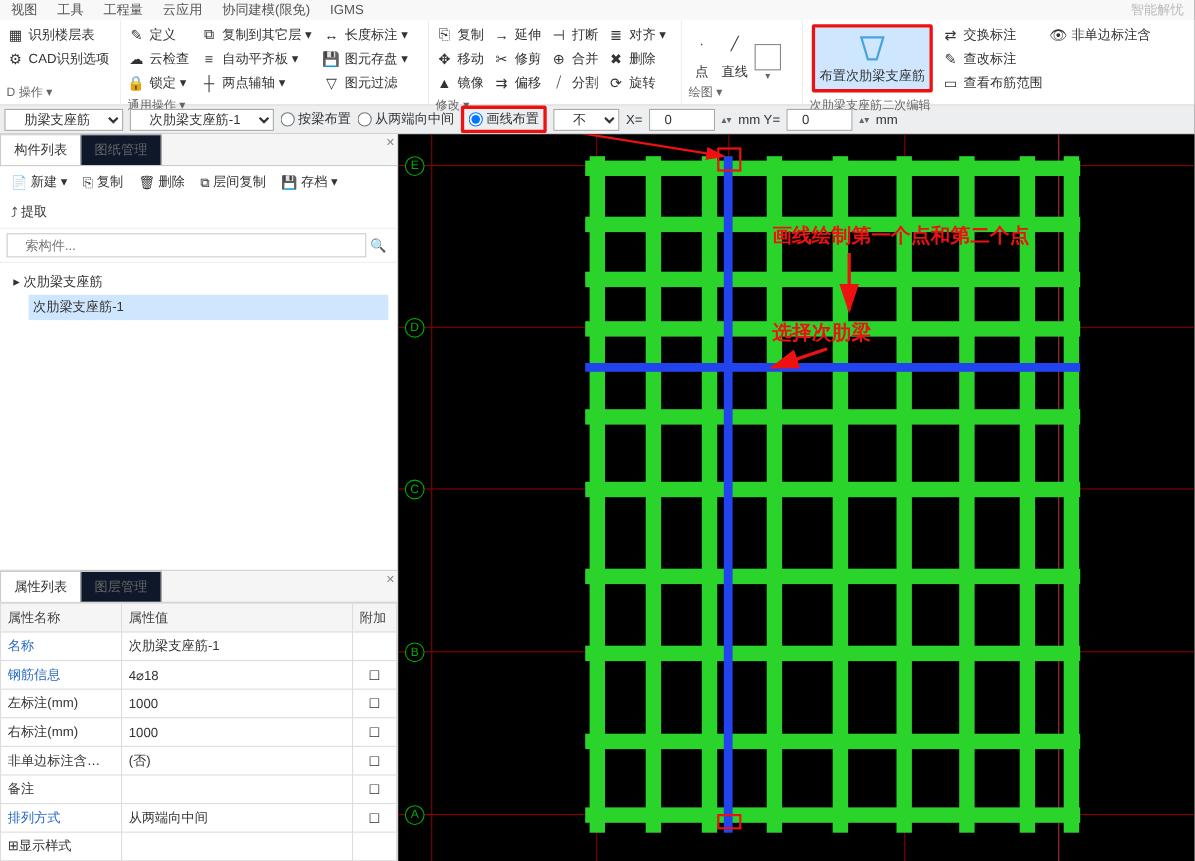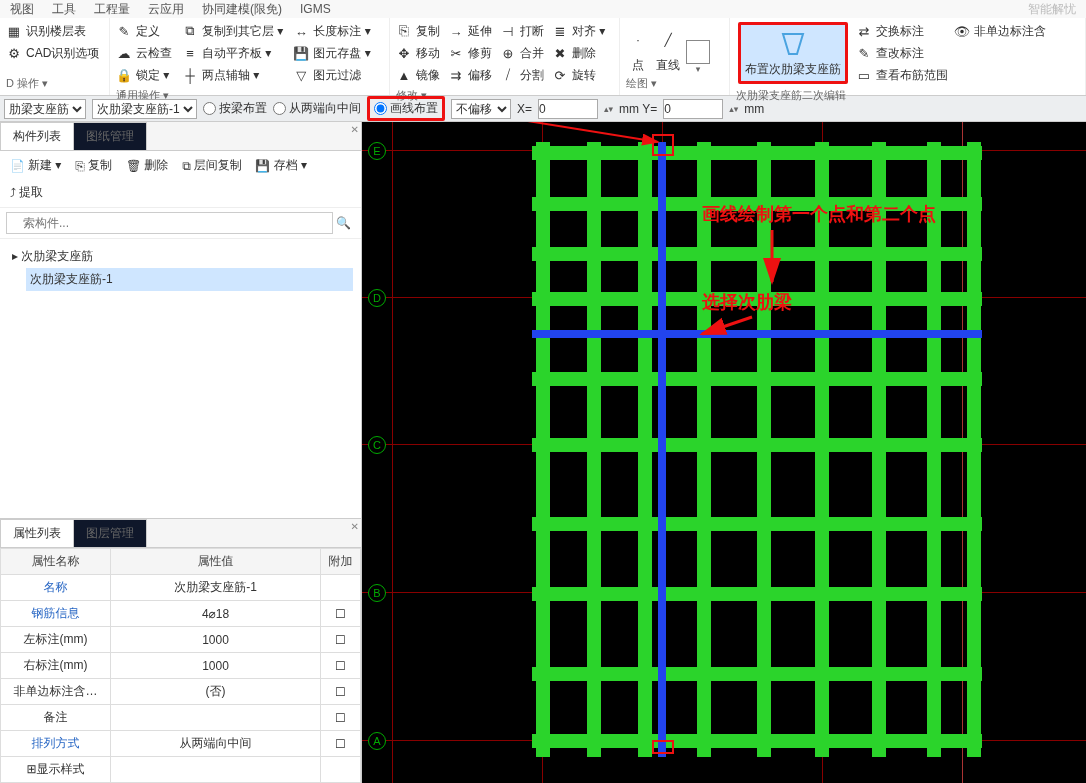--- a/index.html
+++ b/index.html
@@ -8,40 +8,40 @@
 .menubar span{color:#555}
 .ribbon{display:flex;background:#fff;border-bottom:1px solid #ccc;height:78px}
 .ribcol{display:flex;flex-direction:column;padding:2px 6px;border-right:1px solid #eee;justify-content:space-between}
 .ribrow{display:flex;align-items:center;gap:4px;height:22px;white-space:nowrap}
 .ribrow .ico{width:16px;height:16px;display:inline-flex;align-items:center;justify-content:center;font-size:13px}
 .riblabel{color:#666;font-size:11px;padding:2px 0}
 .bigbtn{display:flex;flex-direction:column;align-items:center;justify-content:center;padding:4px 8px;gap:2px;background:#cfe6ff;border:1px solid #7cb8f0;margin:2px}
 .bigicon{width:36px;height:30px;display:flex;align-items:center;justify-content:center}
 .disabled{color:#bbb}
 .optbar{display:flex;align-items:center;height:26px;background:#eceef0;border-bottom:1px solid #ccc;padding:0 4px;gap:6px}
-.optbar select,.optbar input[type=text]{border:1px solid #aaa;height:20px;padding:0 0;background:#fff}
+.optbar select,.optbar input[type=text]{border:1px solid #aaa;height:20px;padding:0 13px;background:#fff}
 .optbar label{display:flex;align-items:center;gap:3px}
 .hlred{border:3px solid #e11;padding:1px 4px;border-radius:2px}
 .main{display:flex;height:calc(100% - 122px)}
 .leftpane{width:362px;display:flex;flex-direction:column;border-right:1px solid #ccc}
 .tabs{display:flex;border-bottom:1px solid #ccc;background:#f5f5f5}
 .tab{padding:5px 12px;border:1px solid #ccc;border-bottom:none;background:#fff;margin-right:-1px}
 .tab.inactive{background:#0f172a;color:#666}
 .toolbar{display:flex;gap:6px;padding:4px 6px;border-bottom:1px solid #eee;flex-wrap:wrap}
 .tbtn{display:flex;align-items:center;gap:3px;padding:2px 4px;cursor:pointer}
 .search{display:flex;padding:4px 6px;border-bottom:1px solid #eee}
 .search input{flex:1;border:1px solid #ccc;padding:3px 16px;color:#999}
 .search .sico{width:22px;display:flex;align-items:center;justify-content:center;color:#4a8}
 .tree{padding:6px 8px;flex:0 0 auto;height:220px}
 .trow{padding:3px 4px}
 .trow.sel{background:#cfe6ff}
 .spacer{flex:1}
 .proppane{border-top:1px solid #ccc}
 .ptable{width:100%;border-collapse:collapse}
-.ptable th,.ptable td{border:1px solid #ddd;padding:4px 6px;text-align:center;height:22px}
+.ptable th,.ptable td{border:1px solid #ddd;padding:4px 6px;text-align:left;height:22px}
 .ptable th{background:#f5f5f5;font-weight:normal;color:#444}
 .ptable .link{color:#2766c4}
 .ptable td.chk{width:36px;text-align:center}
 .canvas{flex:1;background:#000;position:relative;overflow:hidden}
 .gridlabel{position:absolute;width:18px;height:18px;border:1px solid #0a0;border-radius:50%;color:#0a0;font-size:11px;display:flex;align-items:center;justify-content:center;background:#000}
 .hline{position:absolute;height:1px;background:#800;left:0;right:0}
 .vline{position:absolute;width:1px;background:#800;top:0;bottom:0}
 .beam{position:absolute;background:#2bd42b}
 .bluebeam{position:absolute;background:#2244ee}
 .redbox{position:absolute;border:2px solid #e11}

